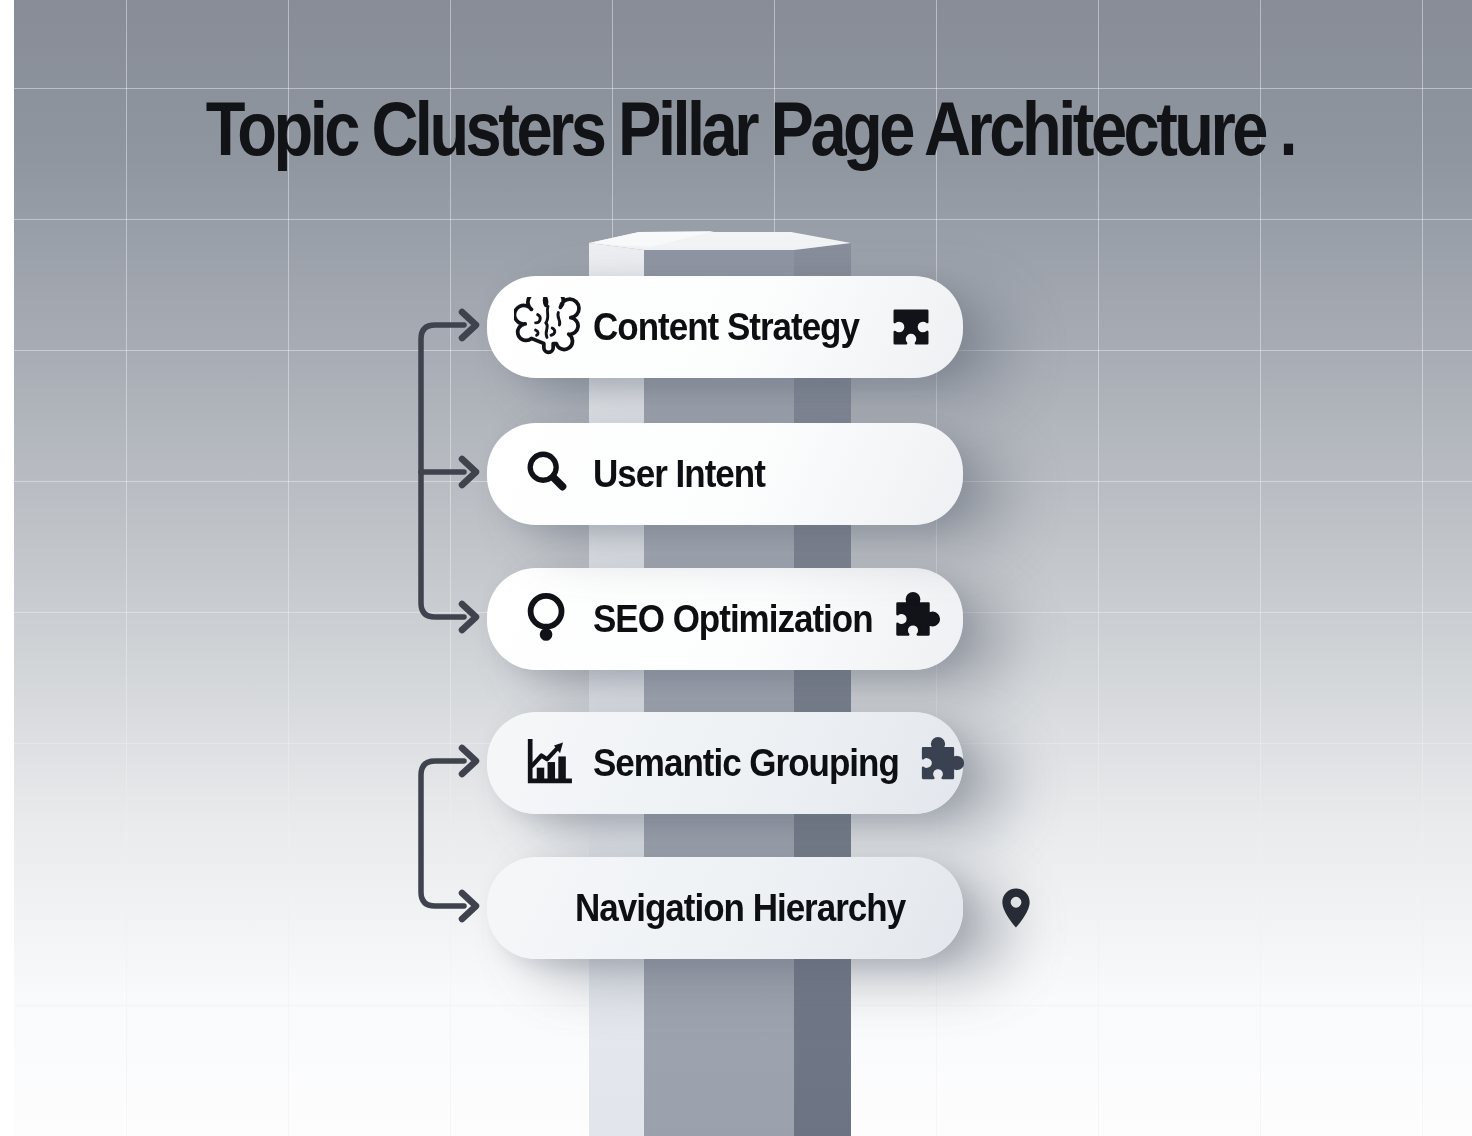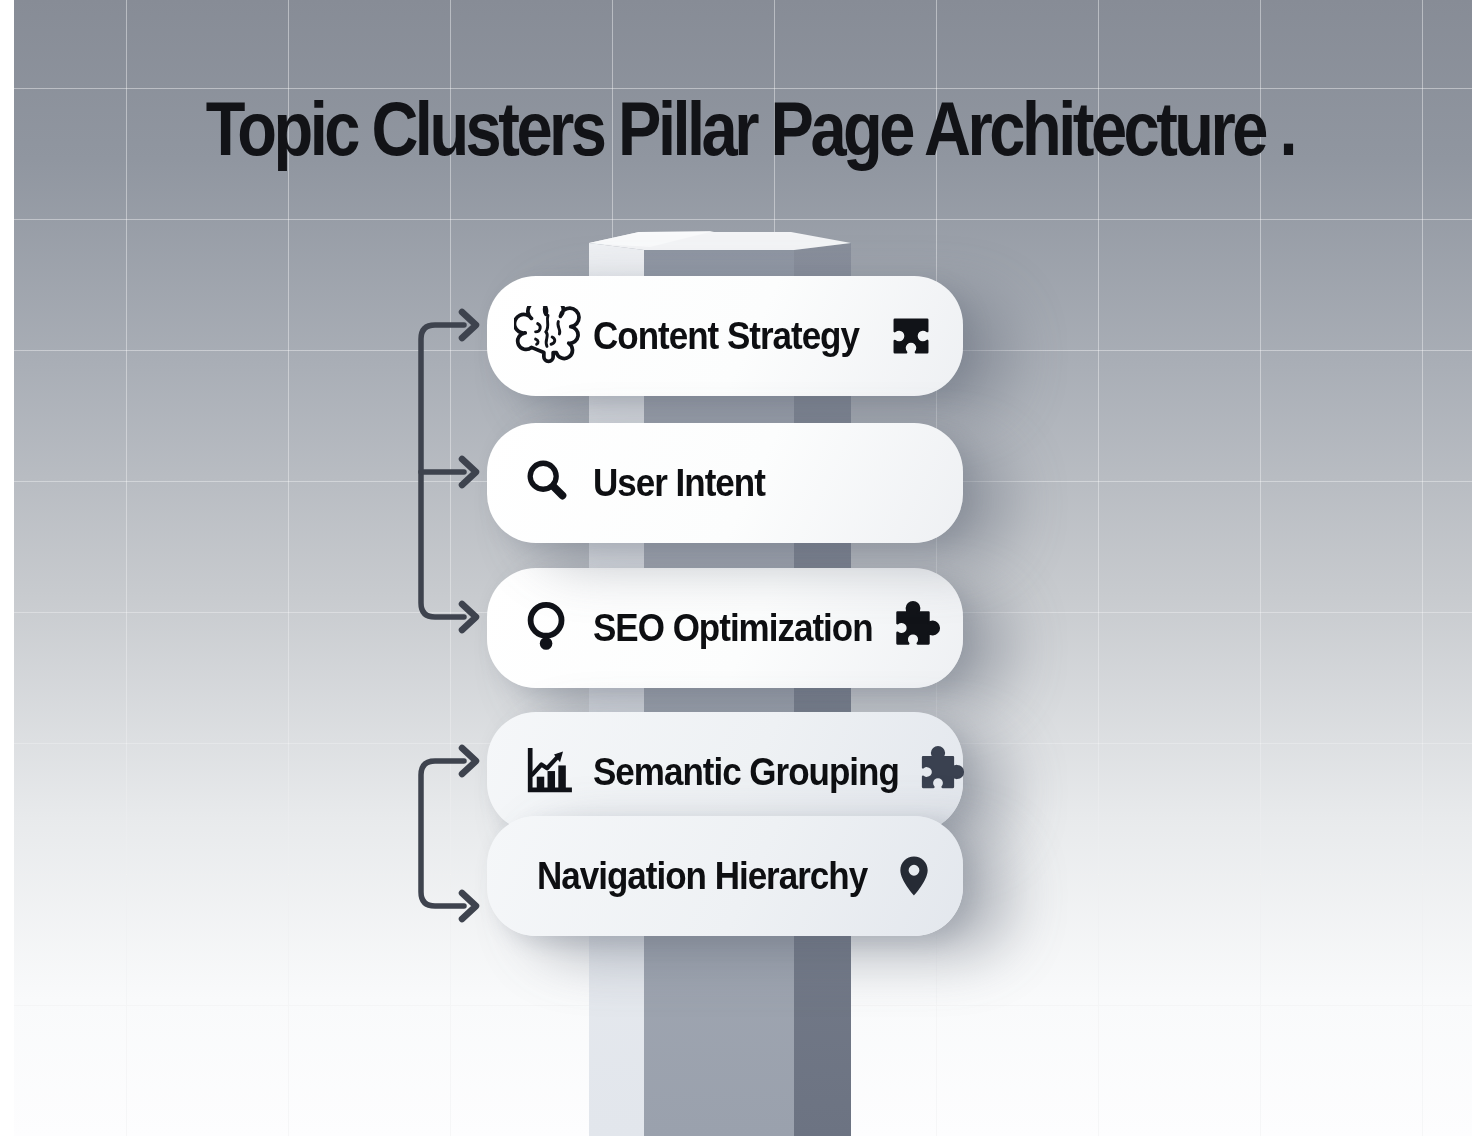--- a/index.html
+++ b/index.html
@@ -23,21 +23,21 @@
     background-position:112px 88px;
   }
   .title{
     position:absolute;top:84px;left:0;width:100%;
     margin:0;text-align:center;
     font-size:65px;font-weight:bold;letter-spacing:-3.5px;color:#121317;
     transform:scale(1,1.18);transform-origin:center top;
   }
   svg.layer{position:absolute;left:0;top:0;}
   .pill{
-    position:absolute;left:473px;width:476px;height:120px;
+    position:absolute;left:473px;width:476px;height:102px;
     border-radius:49px;
     background:linear-gradient(115deg,#ffffff 0%,#fcfdfd 55%,#eef0f3 100%);
     box-shadow:46px 20px 55px rgba(98,106,120,.42), 10px 8px 20px rgba(90,100,115,.18);
     display:flex;align-items:center;
     padding:4px 26px;box-sizing:border-box;
   }
   .pill.dim{
     background:linear-gradient(115deg,#f5f7f9 0%,#eef1f4 55%,#e3e7ed 100%);
     text-align:center;
   }
@@ -164,21 +164,21 @@
     </span>
     <span class="pill-label">Semantic Grouping</span>
     <span class="spacer"></span>
     <span class="ic ic-right">
       <svg width="54" height="54" viewBox="0 0 72 72">
         <path d="M16,16 L30,16 A8,8 0 1 1 42,16 L56,16 L56,30 A8,8 0 1 1 56,42 L56,56 L42,56 A8,8 0 1 0 30,56 L16,56 L16,42 A8,8 0 1 0 16,30 Z" fill="#3a4150" stroke="#3a4150" stroke-width="3" stroke-linejoin="round"></path>
       </svg>
     </span>
   </div>
 
-  <div class="pill dim" style="top:816px;">
+  <div class="pill dim" style="top:857px;gap:38px;">
     <span class="pad-start"></span>
     <span class="pill-label">Navigation Hierarchy</span>
     <span class="spacer"></span>
     <span class="ic ic-right">
       <svg width="46" height="50" viewBox="0 0 64 64">
         <path fill-rule="evenodd" fill="#262b35" d="M32,5 C21.5,5 13,13.5 13,24 C13,38.5 32,59 32,59 C32,59 51,38.5 51,24 C51,13.5 42.5,5 32,5 Z M32,31.5 A7.5,7.5 0 1 1 32,16.5 A7.5,7.5 0 1 1 32,31.5 Z"></path>
       </svg>
     </span>
   </div>
 

